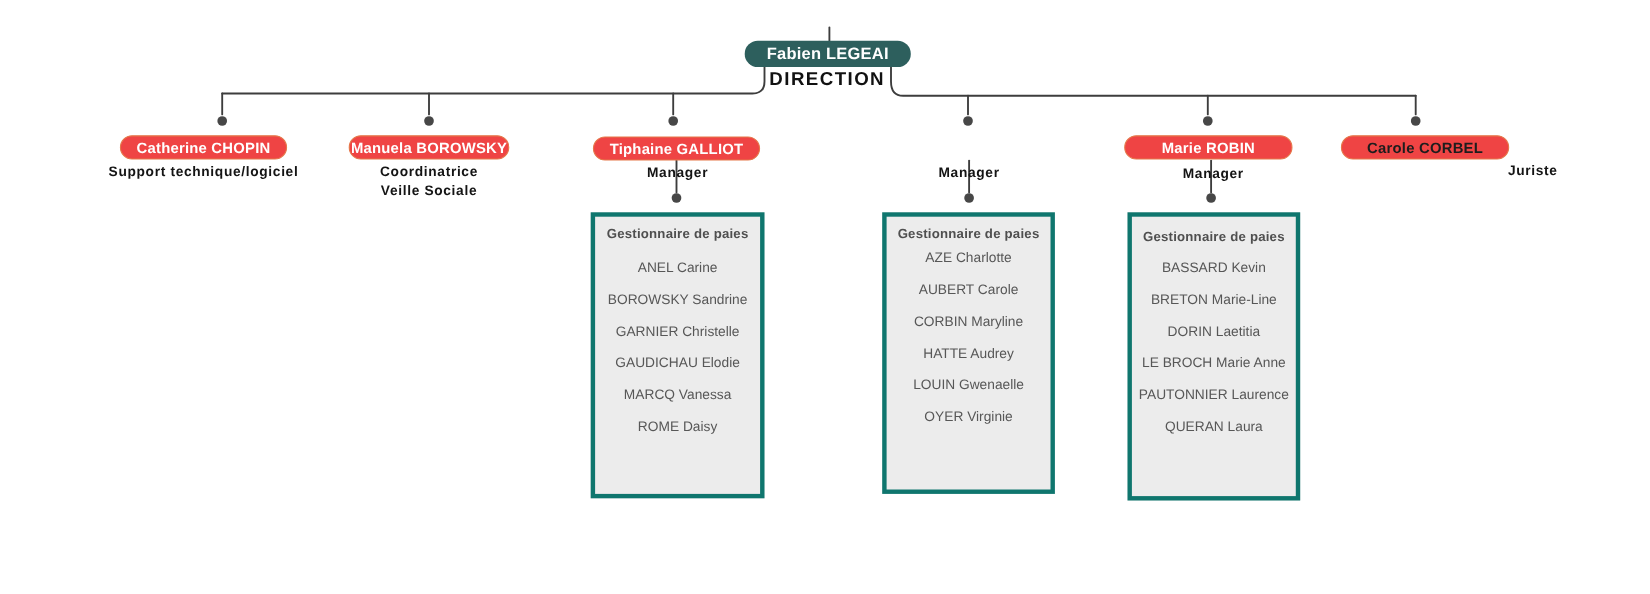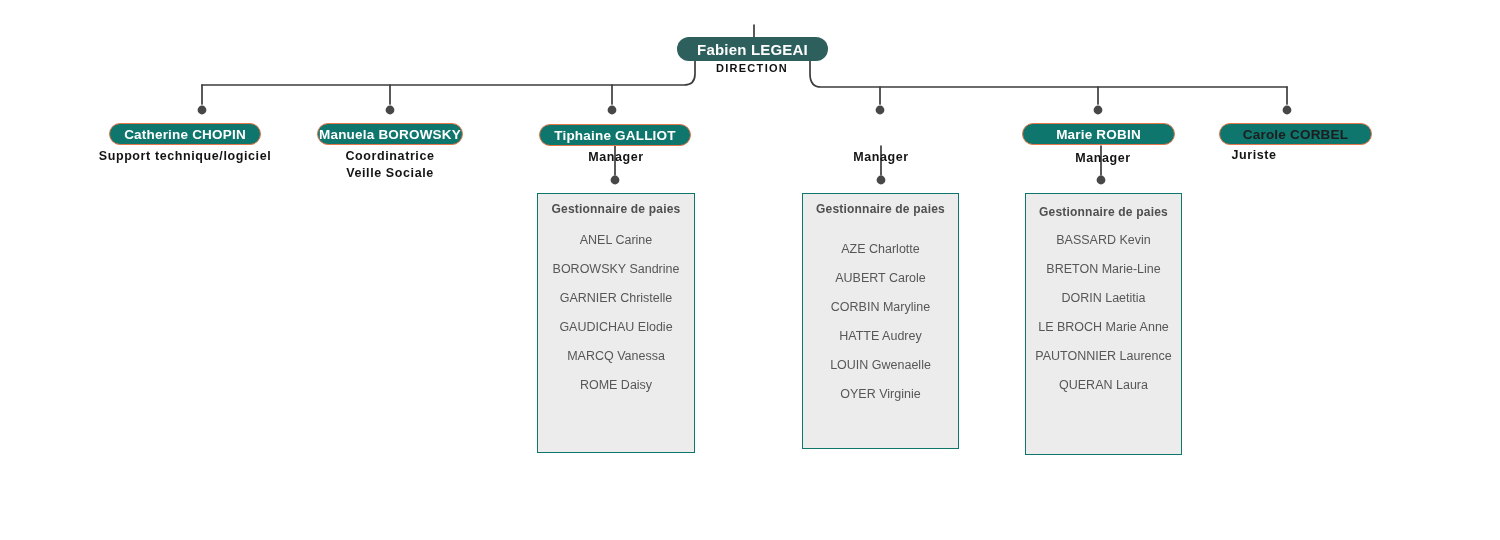--- a/index.html
+++ b/index.html
@@ -17,38 +17,38 @@
     border-radius:12px;
     display:flex;align-items:center;justify-content:center;
     font-weight:bold;font-size:13.5px;letter-spacing:0.2px;
     box-sizing:border-box;
   }
   .pill-teal{
     background:#2d5f5d;color:#ffffff;
     height:24px;border-radius:13px;font-size:15px;
   }
   .pill-orange{
-    background:#0f766e;border:1.5px solid #e5784a;color:#ffffff;
+    background:#ef4444;border:1.5px solid #e5784a;color:#ffffff;
   }
   .pill-orange.dark-text{color:#1d1d1d;}
 
   .role{
     position:absolute;width:240px;
     text-align:center;
     font-weight:bold;font-size:12.5px;line-height:17px;
     color:#141414;letter-spacing:0.6px;
   }
   .role-direction{
     position:absolute;width:160px;text-align:center;
-    font-weight:bold;font-size:11px;letter-spacing:1.3px;color:#111111;
+    font-weight:bold;font-size:17px;letter-spacing:1.3px;color:#111111;
   }
 
   .box{
     position:absolute;
-    background:#ececec;border:1px solid #0f766e;
+    background:#ececec;border:4px solid #0f766e;
     box-sizing:border-box;
   }
   .box-header{
     text-align:center;padding-top:8px;
     font-weight:bold;font-size:12px;color:#4f4f4f;letter-spacing:0.2px;
   }
   .box-row{
     height:29px;
     display:flex;align-items:center;justify-content:center;
     font-size:12.5px;color:#575757;
@@ -117,37 +117,37 @@
   <div class="role" style="left:761px;top:149px;">Manager</div>
 
   <div class="pill pill-orange" style="left:1022px;top:123px;width:153px;">
     <span>Marie ROBIN</span>
   </div>
   <div class="role" style="left:983px;top:150px;">Manager</div>
 
   <div class="pill pill-orange dark-text" style="left:1219px;top:123px;width:153px;">
     <span>Carole CORBEL</span>
   </div>
-  <div class="role" style="left:1134px;top:147px;">Juriste</div>
+  <div class="role" style="left:1176px;top:147px;text-align:right;">Juriste</div>
 
   <div class="box" style="left:537px;top:193px;width:158px;height:260px;">
     <div class="box-header">Gestionnaire de paies</div>
     <div style="margin-top:9px;">
       <div class="box-row">ANEL Carine</div>
       <div class="box-row">BOROWSKY Sandrine</div>
       <div class="box-row">GARNIER Christelle</div>
       <div class="box-row">GAUDICHAU Elodie</div>
       <div class="box-row">MARCQ Vanessa</div>
       <div class="box-row">ROME Daisy</div>
     </div>
   </div>
 
   <div class="box" style="left:802px;top:193px;width:157px;height:256px;">
     <div class="box-header">Gestionnaire de paies</div>
-    <div style="margin-top:18px;">
+    <div style="">
       <div class="box-row">AZE Charlotte</div>
       <div class="box-row">AUBERT Carole</div>
       <div class="box-row">CORBIN Maryline</div>
       <div class="box-row">HATTE Audrey</div>
       <div class="box-row">LOUIN Gwenaelle</div>
       <div class="box-row">OYER Virginie</div>
     </div>
   </div>
 
   <div class="box" style="left:1025px;top:193px;width:157px;height:262px;">

